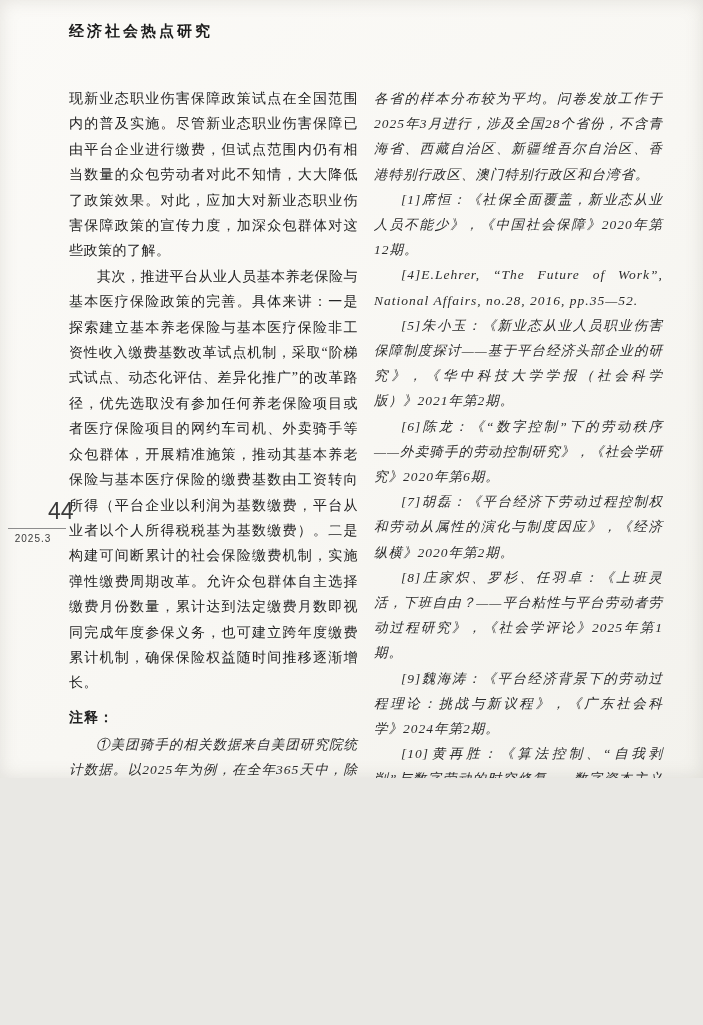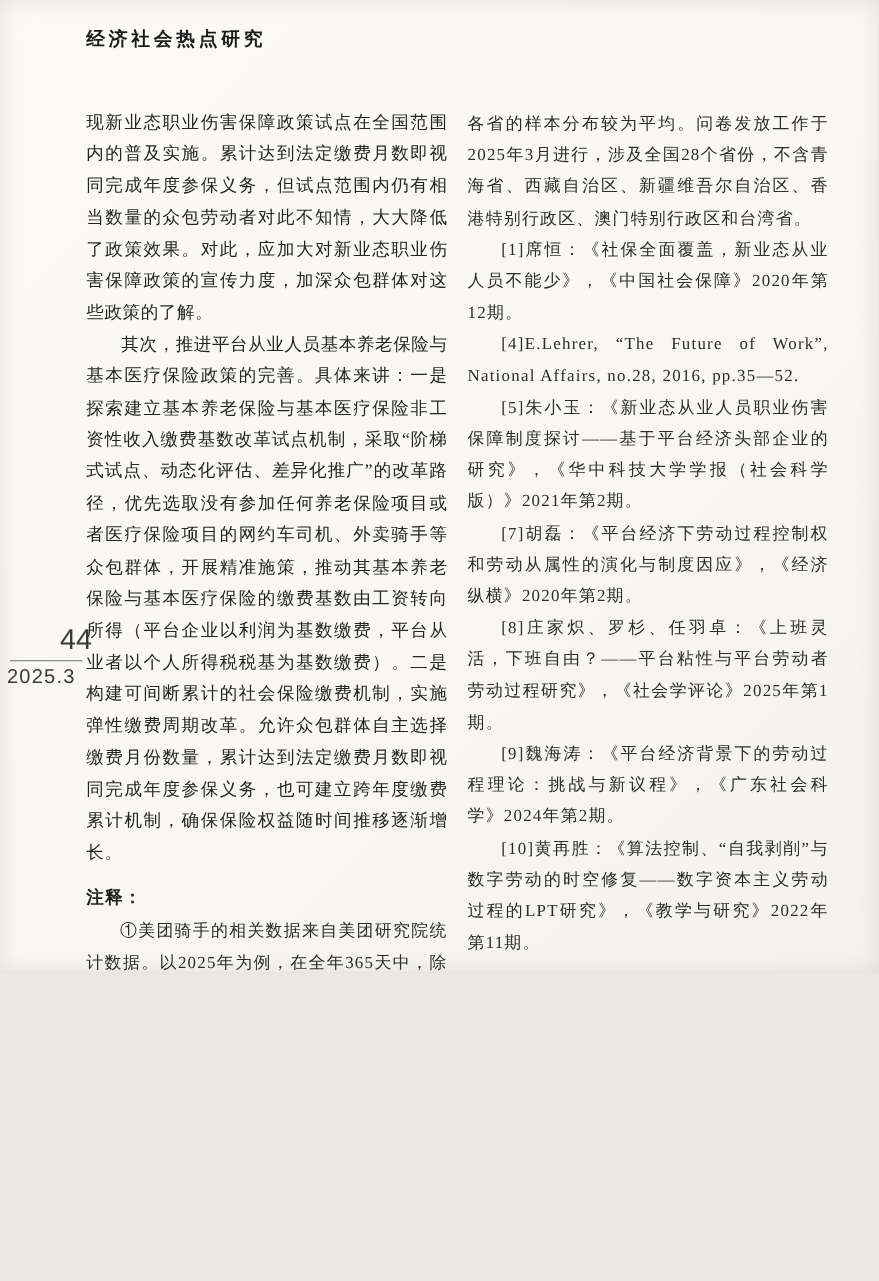--- a/index.html
+++ b/index.html
@@ -18,34 +18,35 @@
     font-size:15px; font-weight:bold; letter-spacing:3px; color:#1b1b1b;
   }
   .margin-block { position:absolute; left:0; top:498px; width:66px; }
   .pnum {
     text-align:right; font-size:23px; color:#3a3a3a;
     font-family:"Liberation Sans","DejaVu Sans",sans-serif;
     padding-left:48px;
   }
   .rule { border-bottom:1px solid #8d8d8d; margin:3px 0 4px 8px; }
   .issue {
-    text-align:center; font-size:16px; color:#3a3a3a; letter-spacing:1px;
+    text-align:center; font-size:10px; color:#3a3a3a; letter-spacing:1px;
     font-family:"Liberation Sans","DejaVu Sans",sans-serif;
   }
   .col {
     position:absolute; top:86px; width:289px;
     text-align:justify;
   }
   .col-left { left:69px; }
   .col-right { left:374px; }
   .col p { margin:0; }
   .body {
     font-size:14px; line-height:25.4px; letter-spacing:0.5px; color:#242424;
   }
   .note {
+    font-style:italic;
     font-size:13.5px; line-height:25.2px; letter-spacing:1px; color:#2c2c2c;
   }
   .indent { text-indent:2em; }
   .noindent { text-indent:0; }
   .subhead {
     font-weight:bold; font-size:14px; letter-spacing:1px; color:#1f1f1f;
     margin:13px 0 5px 0;
   }
 </style>
 </head>
@@ -55,31 +56,32 @@
 
   <div class="header">经济社会热点研究</div>
 
   <div class="margin-block">
     <div class="pnum">44</div>
     <div class="rule"></div>
     <div class="issue">2025.3</div>
   </div>
 
   <div class="col col-left">
-    <p class="body noindent">现新业态职业伤害保障政策试点在全国范围内的普及实施。累计达到法定缴费月数即视同完成年度参保义务，但试点范围内仍有相当数量的众包劳动者对此不知情，大大降低了政策效果。对此，应加大对新业态职业伤害保障政策的宣传力度，加深众包群体对这些政策的了解。</p>
+    <p class="body noindent">现新业态职业伤害保障政策试点在全国范围内的普及实施。尽管新业态职业伤害保障已由平台企业进行缴费，但试点范围内仍有相当数量的众包劳动者对此不知情，大大降低了政策效果。对此，应加大对新业态职业伤害保障政策的宣传力度，加深众包群体对这些政策的了解。</p>
     <p class="body indent">其次，推进平台从业人员基本养老保险与基本医疗保险政策的完善。具体来讲：一是探索建立基本养老保险与基本医疗保险非工资性收入缴费基数改革试点机制，采取“阶梯式试点、动态化评估、差异化推广”的改革路径，优先选取没有参加任何养老保险项目或者医疗保险项目的网约车司机、外卖骑手等众包群体，开展精准施策，推动其基本养老保险与基本医疗保险的缴费基数由工资转向所得（平台企业以利润为基数缴费，平台从业者以个人所得税税基为基数缴费）。二是构建可间断累计的社会保险缴费机制，实施弹性缴费周期改革。允许众包群体自主选择缴费月份数量，累计达到法定缴费月数即视同完成年度参保义务，也可建立跨年度缴费累计机制，确保保险权益随时间推移逐渐增长。</p>
     <div class="subhead">注释：</div>
     <p class="note indent">①美团骑手的相关数据来自美团研究院统计数据。以2025年为例，在全年365天中，除去104天的周末休息日和13天的法定节假日，工作时间为248天。外卖骑手按照是否与企业（平台企业或者第三方劳务派遣机构）签订劳动合同，可以分为专职骑手和众包骑手两大类。平台企业通常会在法定节假日推出各类补贴以促进骑手上岗，因此，通常来讲，专职骑手每年的工作时间大于等于261（365—104）天。</p>
     <p class="note indent">②在问卷的地域分布上，就业地为北京市的问卷占据样本总量的五分之一，其余</p>
   </div>
 
   <div class="col col-right">
     <p class="note noindent">各省的样本分布较为平均。问卷发放工作于2025年3月进行，涉及全国28个省份，不含青海省、西藏自治区、新疆维吾尔自治区、香港特别行政区、澳门特别行政区和台湾省。</p>
     <p class="note indent">[1]席恒：《社保全面覆盖，新业态从业人员不能少》，《中国社会保障》2020年第12期。</p>
     <p class="note indent">[4]E.Lehrer, “The Future of Work”, National Affairs, no.28, 2016, pp.35—52.</p>
     <p class="note indent">[5]朱小玉：《新业态从业人员职业伤害保障制度探讨——基于平台经济头部企业的研究》，《华中科技大学学报（社会科学版）》2021年第2期。</p>
+    <p class="note indent">[6]陈龙：《“数字控制”下的劳动秩序——外卖骑手的劳动控制研究》，《社会学研究》2020年第6期。</p>
     <p class="note indent">[7]胡磊：《平台经济下劳动过程控制权和劳动从属性的演化与制度因应》，《经济纵横》2020年第2期。</p>
     <p class="note indent">[8]庄家炽、罗杉、任羽卓：《上班灵活，下班自由？——平台粘性与平台劳动者劳动过程研究》，《社会学评论》2025年第1期。</p>
     <p class="note indent">[9]魏海涛：《平台经济背景下的劳动过程理论：挑战与新议程》，《广东社会科学》2024年第2期。</p>
     <p class="note indent">[10]黄再胜：《算法控制、“自我剥削”与数字劳动的时空修复——数字资本主义劳动过程的LPT研究》，《教学与研究》2022年第11期。</p>
   </div>
 
 </div>
 
 </body></html>

